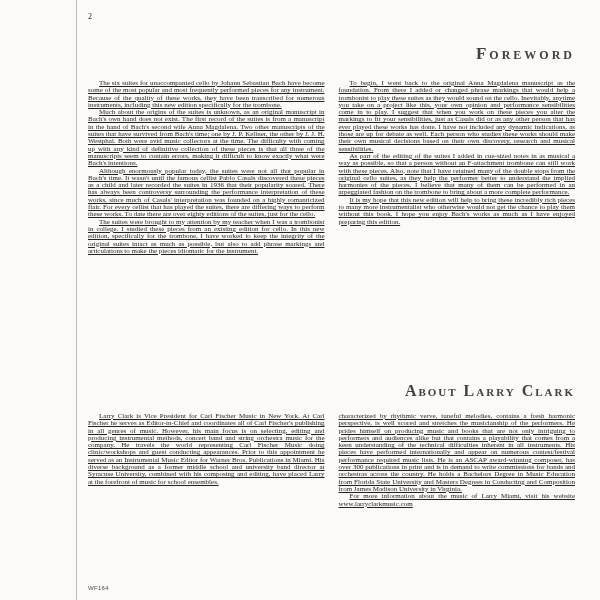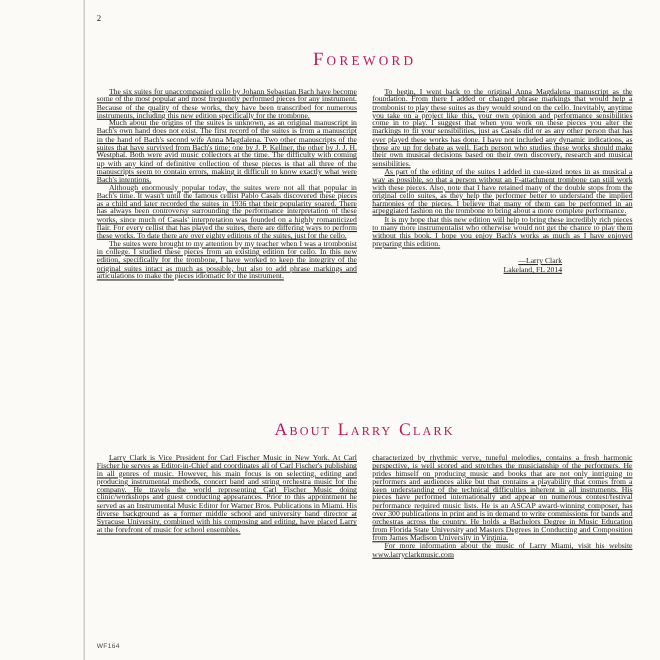--- a/index.html
+++ b/index.html
@@ -31,26 +31,26 @@
   }
   .section {
     position: absolute;
     left: 88px;
     width: 487px;
   }
   .section-foreword { top: 44px; }
   .section-about   { top: 382px; }
   .section-title {
     margin: 0 0 16px 0;
-    text-align: center;
-    font-weight: normal;
+    text-align: right;
+    font-weight: bold;
     font-variant: small-caps;
     font-size: 17px;
     letter-spacing: 3px;
-    color: #be185d;
+    color: #404040;
   }
   .section-about .section-title {
     font-size: 16px;
     letter-spacing: 2px;
     margin-bottom: 13px;
   }
   .columns {
     display: flex;
     gap: 14px;
     text-decoration: underline;
@@ -101,24 +101,20 @@
     <div class="col">
       <p>The six suites for unaccompanied cello by Johann Sebastian Bach have become some of the most popular and most frequently performed pieces for any instrument. Because of the quality of these works, they have been transcribed for numerous instruments, including this new edition specifically for the trombone.</p>
       <p>Much about the origins of the suites is unknown, as an original manuscript in Bach's own hand does not exist. The first record of the suites is from a manuscript in the hand of Bach's second wife Anna Magdalena. Two other manuscripts of the suites that have survived from Bach's time; one by J. P. Kellner, the other by J. J. H. Westphal. Both were avid music collectors at the time. The difficulty with coming up with any kind of definitive collection of these pieces is that all three of the manuscripts seem to contain errors, making it difficult to know exactly what were Bach's intentions.</p>
       <p>Although enormously popular today, the suites were not all that popular in Bach's time. It wasn't until the famous cellist Pablo Casals discovered these pieces as a child and later recorded the suites in 1936 that their popularity soared. There has always been controversy surrounding the performance interpretation of these works, since much of Casals' interpretation was founded on a highly romanticized flair. For every cellist that has played the suites, there are differing ways to perform these works. To date there are over eighty editions of the suites, just for the cello.</p>
       <p>The suites were brought to my attention by my teacher when I was a trombonist in college. I studied these pieces from an existing edition for cello. In this new edition, specifically for the trombone, I have worked to keep the integrity of the original suites intact as much as possible, but also to add phrase markings and articulations to make the pieces idiomatic for the instrument.</p>
     </div>
     <div class="col">
       <p>To begin, I went back to the original Anna Magdalena manuscript as the foundation. From there I added or changed phrase markings that would help a trombonist to play these suites as they would sound on the cello. Inevitably, anytime you take on a project like this, your own opinion and performance sensibilities come in to play. I suggest that when you work on these pieces you alter the markings to fit your sensibilities, just as Casals did or as any other person that has ever played these works has done. I have not included any dynamic indications, as those are up for debate as well. Each person who studies these works should make their own musical decisions based on their own discovery, research and musical sensibilities.</p>
       <p>As part of the editing of the suites I added in cue-sized notes in as musical a way as possible, so that a person without an F-attachment trombone can still work with these pieces. Also, note that I have retained many of the double stops from the original cello suites, as they help the performer better to understand the implied harmonies of the pieces. I believe that many of them can be performed in an arpeggiated fashion on the trombone to bring about a more complete performance.</p>
       <p>It is my hope that this new edition will help to bring these incredibly rich pieces to many more instrumentalist who otherwise would not get the chance to play them without this book. I hope you enjoy Bach's works as much as I have enjoyed preparing this edition.</p>
-      <div class="signature-block">
-        <div>—Larry Clark</div>
-        <div>Lakeland, FL 2014</div>
-      </div>
     </div>
   </div>
 </div>
 
 <div class="section section-about">
   <h2 class="section-title">About Larry Clark</h2>
   <div class="columns">
     <div class="col">
       <p>Larry Clark is Vice President for Carl Fischer Music in New York. At Carl Fischer he serves as Editor-in-Chief and coordinates all of Carl Fischer's publishing in all genres of music. However, his main focus is on selecting, editing and producing instrumental methods, concert band and string orchestra music for the company. He travels the world representing Carl Fischer Music doing clinic/workshops and guest conducting appearances. Prior to this appointment he served as an Instrumental Music Editor for Warner Bros. Publications in Miami. His diverse background as a former middle school and university band director at Syracuse University, combined with his composing and editing, have placed Larry at the forefront of music for school ensembles.</p>
     </div>

